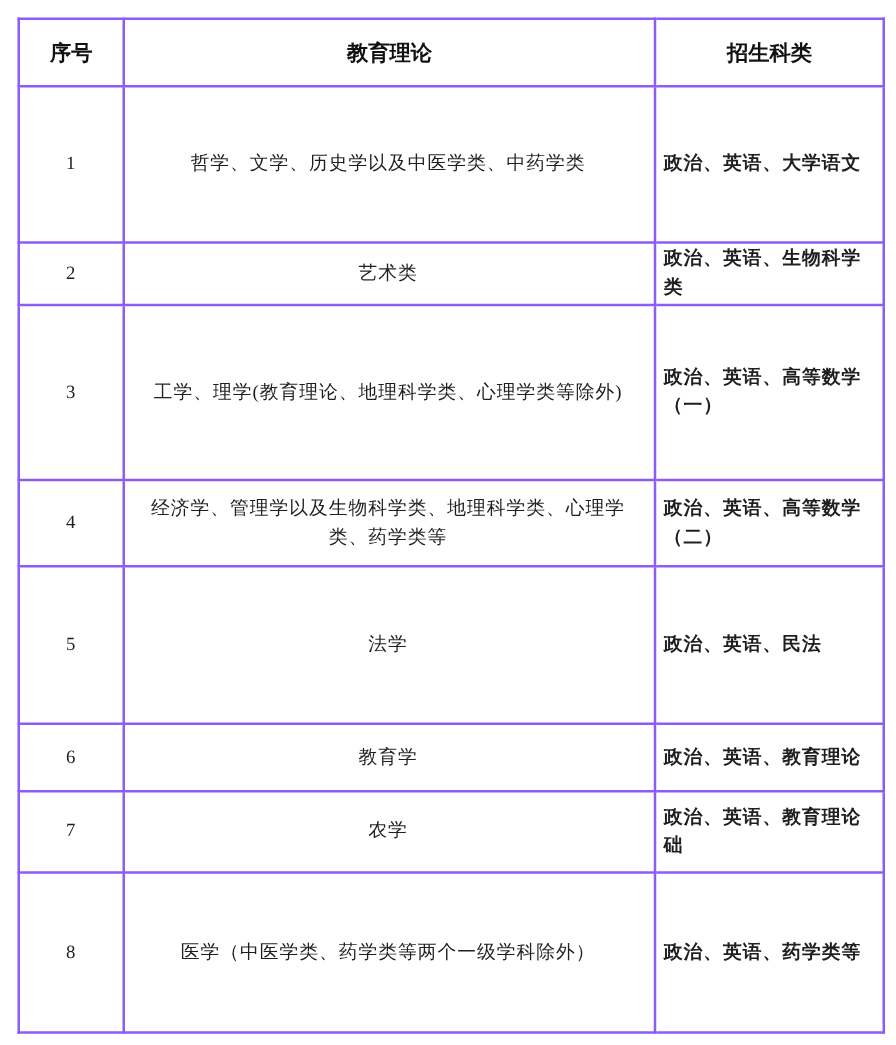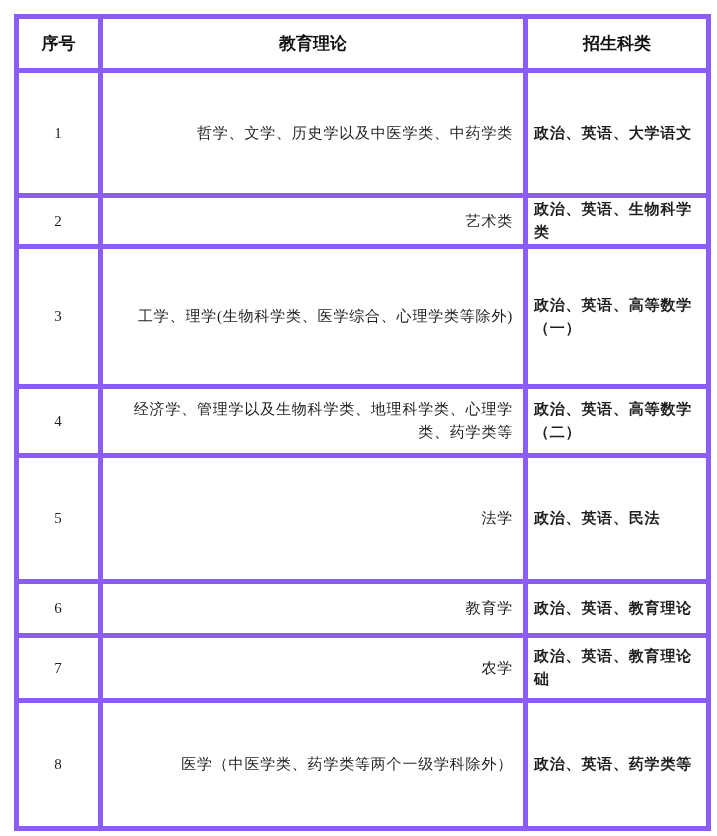--- a/index.html
+++ b/index.html
@@ -15,21 +15,21 @@
   }
   .tbl {
     position: absolute;
     left: 14px;
     top: 14px;
     width: 692px;
     border-collapse: collapse;
     table-layout: fixed;
   }
   .tbl th, .tbl td {
-    border: 5px solid #8b5cf6;
+    border: 2px solid #8b5cf6;
     vertical-align: middle;
     overflow: hidden;
   }
   .tbl th {
     font-size: 17px;
     font-weight: 700;
     color: #111111;
     text-align: center;
     padding: 0;
   }
@@ -37,21 +37,21 @@
     font-size: 15px;
     color: #1f1f1f;
     letter-spacing: 0.8px;
     line-height: 23px;
   }
   .c-no {
     text-align: center;
     padding: 0;
   }
   .c-cat {
-    text-align: right;
+    text-align: center;
     padding: 0 10px 0 8px;
     white-space: pre-line;
   }
   .c-sub {
     text-align: left;
     padding: 0 4px 0 6px;
     white-space: pre-line;
     font-weight: bold;
   }
 </style>
@@ -77,21 +77,21 @@
       <td class="c-cat">哲学、文学、历史学以及中医学类、中药学类</td>
       <td class="c-sub">政治、英语、大学语文</td>
     </tr>
     <tr style="height:50px">
       <td class="c-no">2</td>
       <td class="c-cat">艺术类</td>
       <td class="c-sub">政治、英语、生物科学类</td>
     </tr>
     <tr style="height:140px">
       <td class="c-no">3</td>
-      <td class="c-cat">工学、理学(生物科学类、医学综合、心理学类等除外)</td>
+      <td class="c-cat">工学、理学(教育理论、地理科学类、心理学类等除外)</td>
       <td class="c-sub">政治、英语、高等数学
 （一）</td>
     </tr>
     <tr style="height:69px">
       <td class="c-no">4</td>
       <td class="c-cat">经济学、管理学以及生物科学类、地理科学类、心理学
 类、药学类等</td>
       <td class="c-sub">政治、英语、高等数学
 （二）</td>
     </tr>

